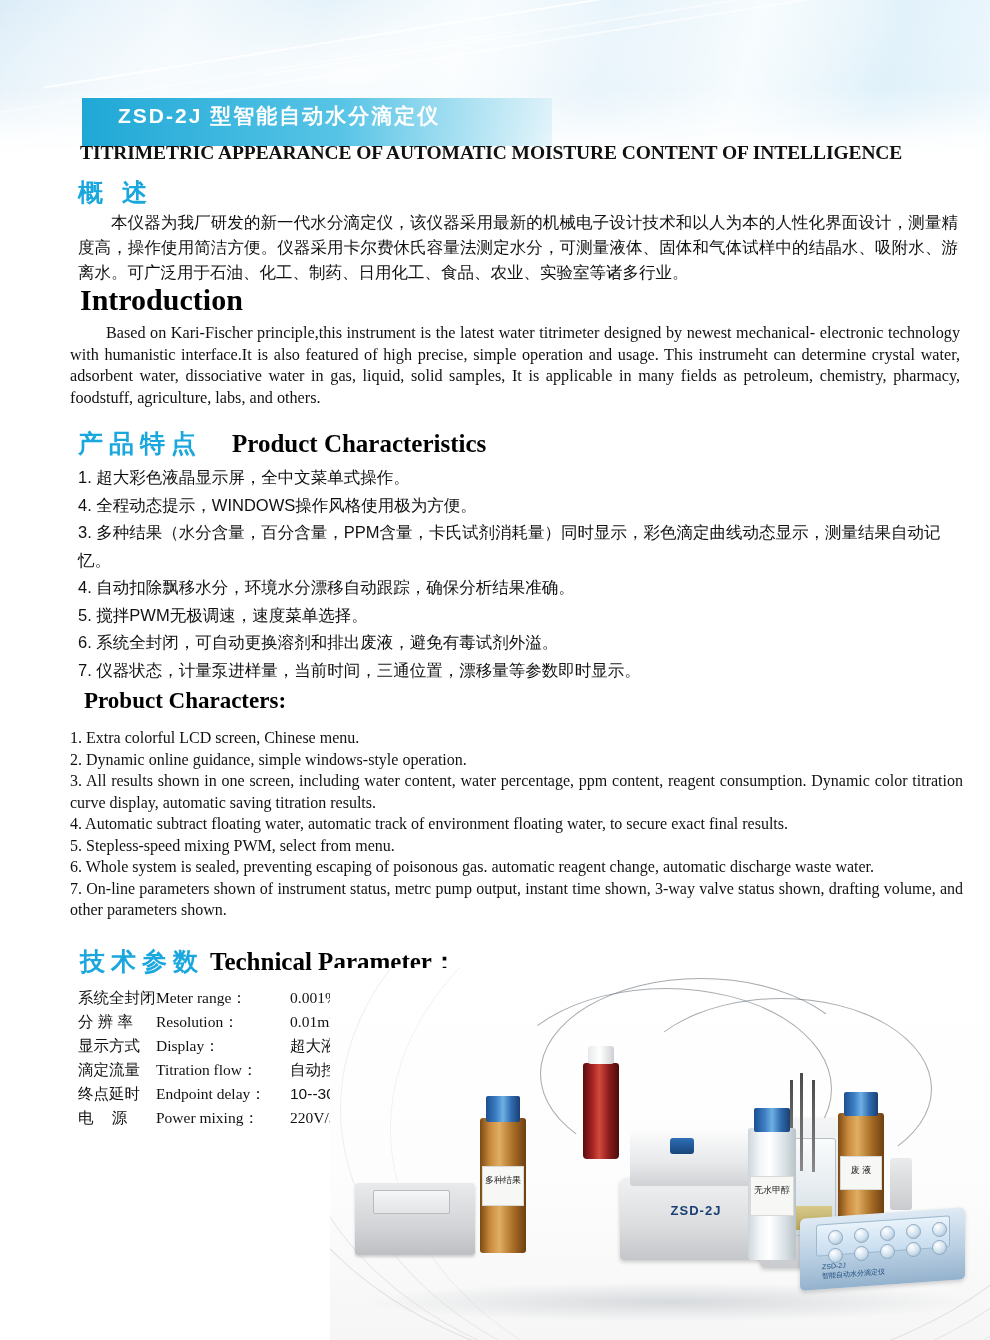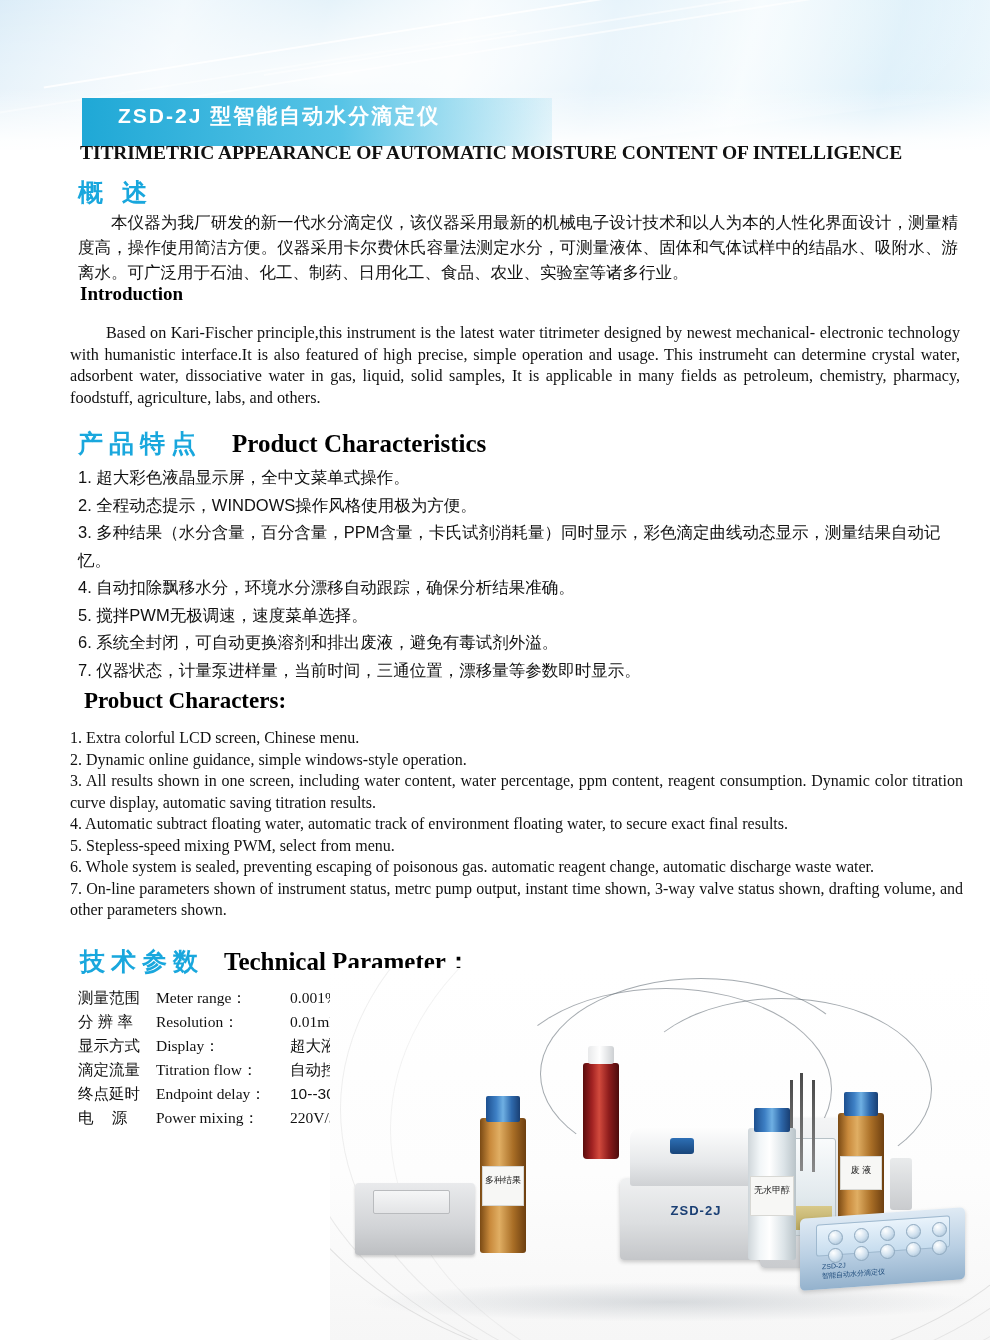--- a/index.html
+++ b/index.html
@@ -111,21 +111,21 @@
 
   #gaishu-head { left: 78px; top: 176px; }
   #gaishu-body {
     left: 78px; top: 210px; width: 880px;
     font-size: 16.5px; line-height: 25px; color: #111;
     text-align: justify;
     font-family: "Liberation Serif", serif;
   }
   #gaishu-body .indent { text-indent: 33px; display: block; }
 
-  #intro-head { left: 80px; top: 283px; font-size: 19px; }
+  #intro-head { left: 80px; top: 283px; font-size: 30px; }
   #intro-body {
     left: 70px; top: 323px; width: 890px;
     font-size: 16.2px; line-height: 21.5px; color: #111;
     text-align: justify;
   }
   #intro-body .indent { text-indent: 36px; display: block; }
 
   #pc-head { left: 78px; top: 427px; }
   #pc-head .sec-en-head { margin-left: 30px; }
 
@@ -136,21 +136,21 @@
 
   #pch-head { left: 84px; top: 688px; font-size: 23px; }
   #pch-body {
     left: 70px; top: 727px; width: 893px;
     font-size: 16px; line-height: 21.5px; color: #111;
     text-align: justify;
   }
   #pch-body p { margin: 0; }
 
   #tp-head { left: 80px; top: 945px; }
-  #tp-head .sec-en-head { margin-left: 20px; }
+  #tp-head .sec-en-head { margin-left: 6px; }
 
   
   #param-table {
     left: 78px; top: 988px;
     font-size: 15.5px;
     color: #111;
   }
   #param-table table { border-collapse: collapse; }
   #param-table td {
     padding: 0 0 5px 0;
@@ -347,21 +347,21 @@
   <div class="block sec-en-head" id="intro-head">Introduction</div>
   <div class="block" id="intro-body">
     <span class="indent">Based on Kari-Fischer principle,this instrument is the latest water titrimeter designed by newest mechanical- electronic technology with humanistic interface.It is also featured of high precise, simple operation and usage. This instrumeht can determine crystal water, adsorbent water, dissociative water in gas, liquid, solid samples, It is applicable in many fields as petroleum, chemistry, pharmacy, foodstuff, agriculture, labs, and others.</span>
   </div>
 
   <div class="block" id="pc-head">
     <span class="sec-cn-head">产品特点</span><span class="sec-en-head">Product  Characteristics</span>
   </div>
   <div class="block cn-inline" id="pc-body">
     <div>1. 超大彩色液晶显示屏，全中文菜单式操作。</div>
-    <div>2. 全程动态提示，WINDOWS操作风格使用极为方便。</div>
+    <div>4. 全程动态提示，WINDOWS操作风格使用极为方便。</div>
     <div>3. 多种结果（水分含量，百分含量，PPM含量，卡氏试剂消耗量）同时显示，彩色滴定曲线动态显示，测量结果自动记忆。</div>
     <div>4. 自动扣除飘移水分，环境水分漂移自动跟踪，确保分析结果准确。</div>
     <div>5. 搅拌PWM无极调速，速度菜单选择。</div>
     <div>6. 系统全封闭，可自动更换溶剂和排出废液，避免有毒试剂外溢。</div>
     <div>7. 仪器状态，计量泵进样量，当前时间，三通位置，漂移量等参数即时显示。</div>
   </div>
 
   <div class="block sec-en-head" id="pch-head">Probuct Characters:</div>
   <div class="block" id="pch-body">
     <p>1. Extra colorful LCD screen, Chinese menu.</p>
@@ -374,21 +374,21 @@
   </div>
 
   <div class="block" id="tp-head">
     <span class="sec-cn-head">技术参数</span><span class="sec-en-head">Technical Parameter：</span>
   </div>
 
   <div class="block" id="param-table">
     <table>
       <tbody>
         <tr>
-          <td class="cn cn-inline">测量范围</td>
+          <td class="cn cn-inline">系统全封闭</td>
           <td class="en">Meter range：</td>
           <td class="val">0.001%--100%</td>
         </tr>
         <tr>
           <td class="cn cn-inline">分 辨 率</td>
           <td class="en">Resolution：</td>
           <td class="val">0.01ml</td>
         </tr>
         <tr>
           <td class="cn cn-inline">显示方式</td>

